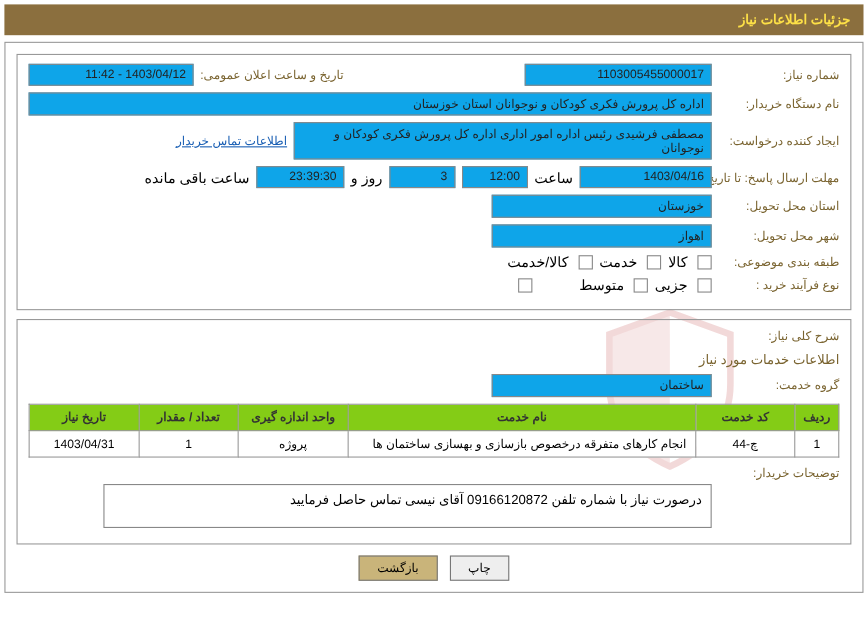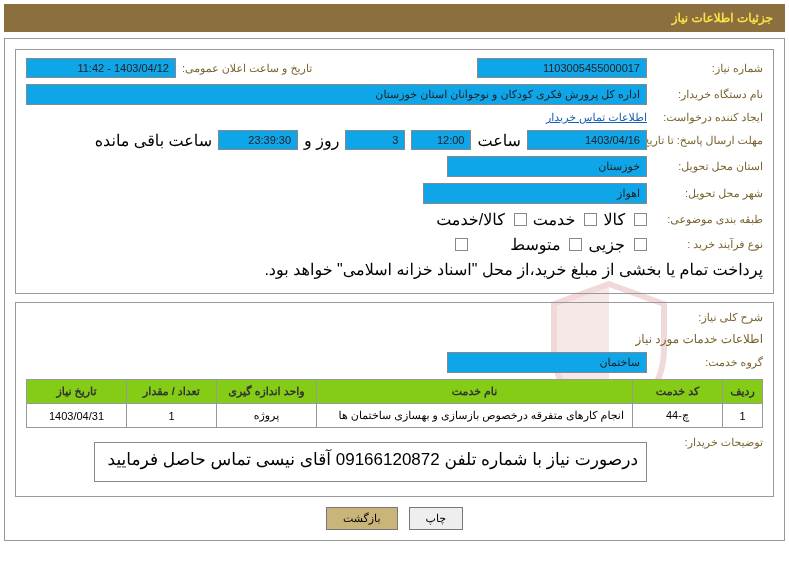--- a/index.html
+++ b/index.html
@@ -60,21 +60,21 @@
 .check {
   width: 13px; height: 13px;
   border: 1px solid #888;
   display: inline-block;
   vertical-align: middle;
   margin-left: 3px;
   background: #fff;
 }
 .sub-label {
   color: #000;
-  font-size: 16px;
+  font-size: 13px;
 }
 .watermark-shield {
   position: absolute;
   top: 240px;
   right: 110px;
   opacity: 0.18;
   pointer-events: none;
   z-index: 0;
 }
 .watermark-text {
@@ -114,22 +114,22 @@
   border: 1px solid #999;
   padding: 5px 4px;
   font-size: 11px;
   text-align: center;
   background: #fff;
 }
 .note-box {
   border: 1px solid #888;
   padding: 6px 8px;
   min-height: 40px;
-  margin-top: 6px;
-  font-size: 17px;
+  margin-top: 16px;
+  font-size: 12px;
   width: 75%;
 }
 .btn-row {
   text-align: center;
   margin-top: 10px;
 }
 .btn {
   display: inline-block;
   padding: 4px 16px;
   border: 1px solid #777;
@@ -167,20 +167,21 @@
       <span class="value-box" style="width:150px">1403/04/12 - 11:42</span>
     </div>
 
     <div class="row">
       <span class="label labelw">نام دستگاه خریدار:</span>
       <span class="value-box" style="flex:1">اداره کل پرورش فکری کودکان و نوجوانان استان خوزستان</span>
     </div>
 
     <div class="row">
       <span class="label labelw">ایجاد کننده درخواست:</span>
+      <span class="value-box" style="width:380px">مصطفی فرشیدی رئیس اداره امور اداری  اداره کل پرورش فکری کودکان و نوجوانان</span>
       <a class="link">اطلاعات تماس خریدار</a>
     </div>
 
     <div class="row">
       <span class="label labelw">مهلت ارسال پاسخ: تا تاریخ:</span>
       <span class="value-box" style="width:120px;text-align:center">1403/04/16</span>
       <span class="sub-label">ساعت</span>
       <span class="value-box" style="width:60px;text-align:center">12:00</span>
       <span class="value-box" style="width:60px;text-align:center">3</span>
       <span class="sub-label">روز و</span>
@@ -188,42 +189,41 @@
       <span class="sub-label">ساعت باقی مانده</span>
     </div>
 
     <div class="row">
       <span class="label labelw">استان محل تحویل:</span>
       <span class="value-box" style="width:200px">خوزستان</span>
     </div>
 
     <div class="row">
       <span class="label labelw">شهر محل تحویل:</span>
-      <span class="value-box" style="width:224px">اهواز</span>
+      <span class="value-box" style="width:200px">اهواز</span>
     </div>
 
     <div class="row">
       <span class="label labelw">طبقه بندی موضوعی:</span>
       <span class="check"></span>
       <span class="sub-label">کالا</span>
       <span class="check"></span>
       <span class="sub-label">خدمت</span>
       <span class="check"></span>
       <span class="sub-label">کالا/خدمت</span>
     </div>
 
     <div class="row">
       <span class="label labelw">نوع فرآیند خرید :</span>
       <span class="check"></span>
       <span class="sub-label">جزیی</span>
       <span class="check"></span>
       <span class="sub-label">متوسط</span>
       <span style="width:30px"></span>
       <span class="check"></span>
-      <span class="sub-label">پرداخت تمام یا بخشی از مبلغ خرید،از محل "اسناد خزانه اسلامی" خواهد بود.</span>
     </div>
 
   </div>
 
   <div class="section section2">
 
     <div class="row">
       <span class="label labelw">شرح کلی نیاز:</span>
     </div>
 

